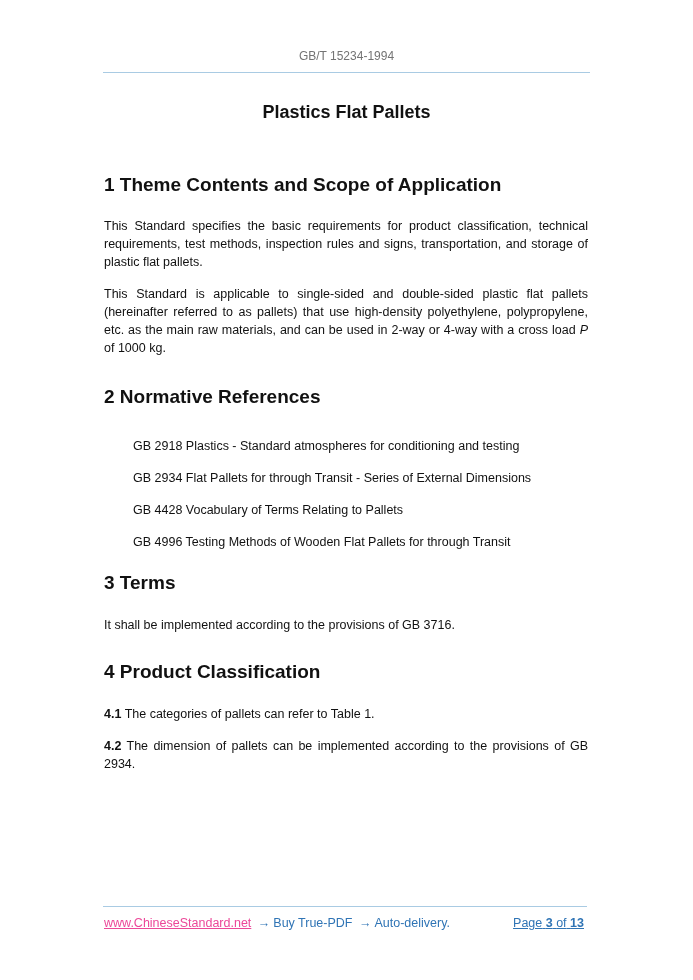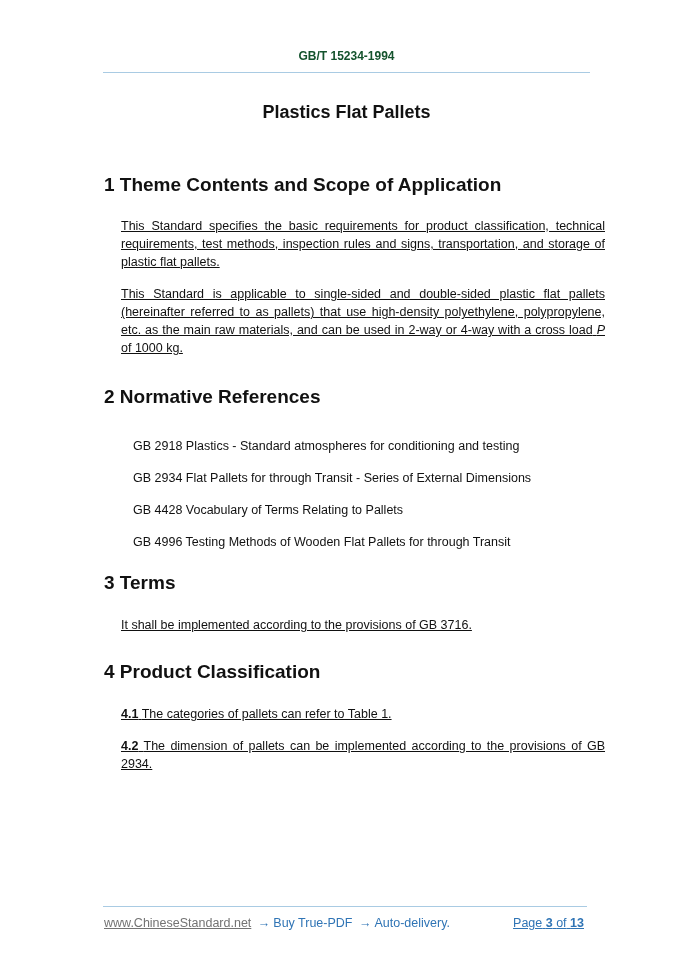--- a/index.html
+++ b/index.html
@@ -1,25 +1,25 @@
 <!DOCTYPE html>
 <html><head>
   <meta charset="utf-8">
   <style>
     html, body { margin: 0; padding: 0; background: #ffffff; }
     body { width: 693px; height: 980px; position: relative; overflow: hidden; font-family: "Liberation Sans", sans-serif; color: #111; }
-    .header-title { position: absolute; top: 49px; left: 0; width: 693px; text-align: center; font-size: 12px; color: #14532d; font-weight: bold; }
+    .header-title { position: absolute; top: 49px; left: 0; width: 693px; text-align: center; font-size: 12px; color: #737373; }
     .header-rule { position: absolute; top: 72px; left: 103px; width: 487px; height: 1px; background: #a9cbe3; }
     .doc-title { position: absolute; top: 102px; left: 0; width: 693px; text-align: center; font-size: 18px; font-weight: bold; }
     .h1 { position: absolute; left: 104px; font-size: 19px; font-weight: bold; }
-    .para { position: absolute; left: 121px; width: 484px; font-size: 12.5px; line-height: 18px; text-align: justify; text-decoration: underline; }
+    .para { position: absolute; left: 104px; width: 484px; font-size: 12.5px; line-height: 18px; text-align: justify; }
     .ref { position: absolute; left: 133px; font-size: 12.5px; margin-top: 8px; }
     .footer-rule { position: absolute; top: 906px; left: 103px; width: 484px; height: 1px; background: #a9cbe3; }
     .footer { position: absolute; top: 916px; left: 104px; width: 480px; font-size: 12.5px; color: #2f74b5; }
-    .footer a { color: #737373; text-decoration: underline; }
+    .footer a { color: #ec4899; text-decoration: underline; }
     .footer .right { position: absolute; right: 0; top: 0; text-decoration: underline; }
     .footer b { font-weight: bold; }
     .bold { font-weight: bold; }
     .arrow { margin: 0 3px; }
   </style>
 </head>
 <body>
 
 <div class="header-title">GB/T 15234-1994</div>
 <div class="header-rule"></div>

